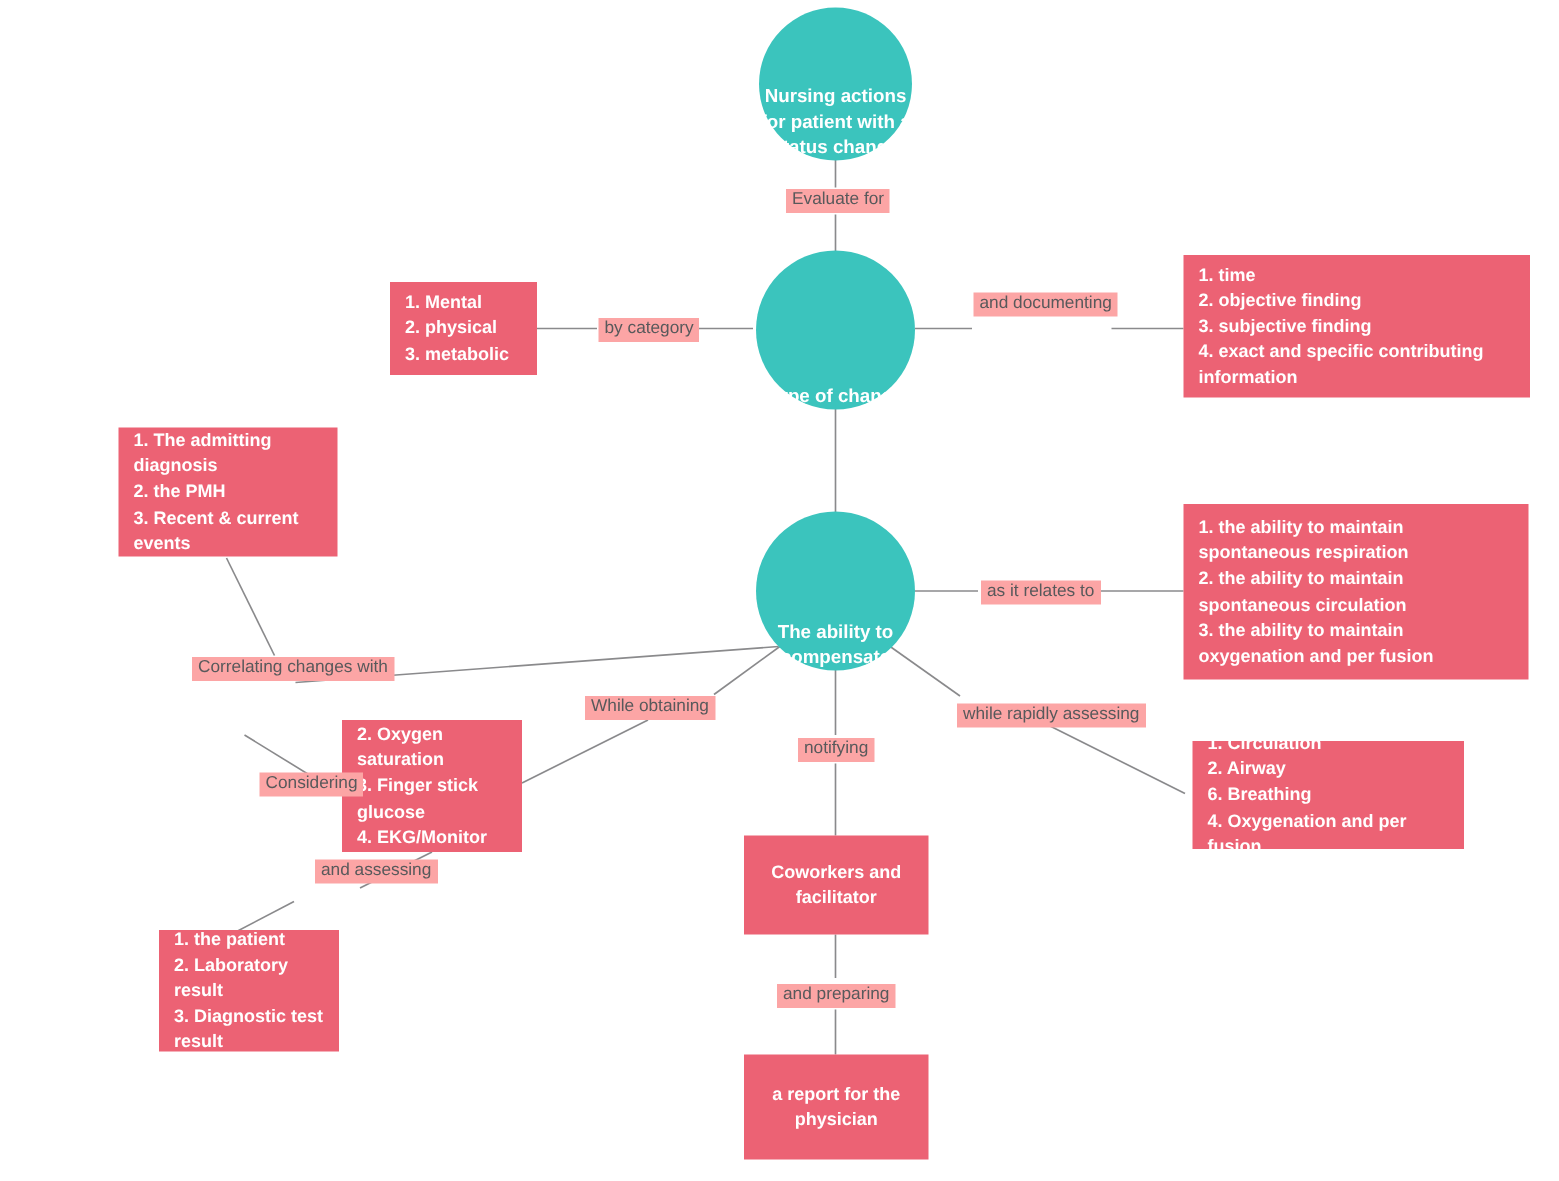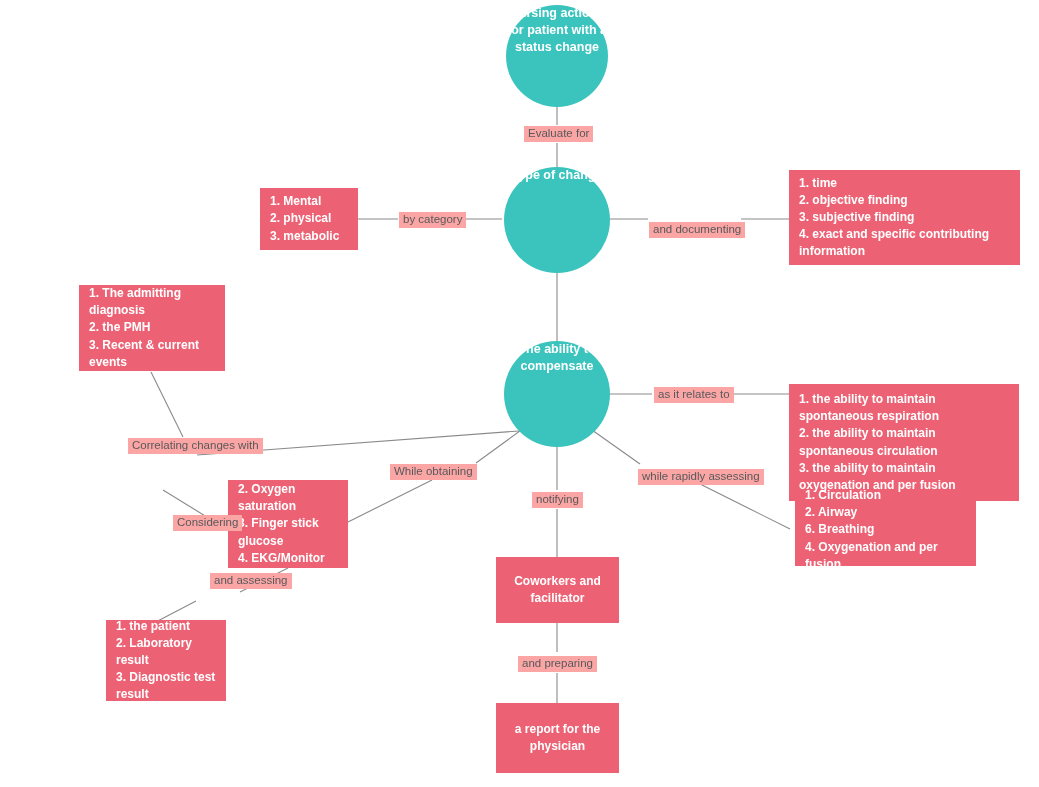--- a/index.html
+++ b/index.html
@@ -28,21 +28,21 @@
   }
   .node {
     position: absolute;
     box-sizing: border-box;
     color: #ffffff;
   }
   .node.circle {
     border-radius: 50%;
     background: #3bc4bd;
     display: flex;
-    align-items: flex-start;
+    align-items: flex-end;
     justify-content: center;
     text-align: center;
     font-weight: bold;
     font-size: 12.5px;
     line-height: 1.35;
   }
   .node.box {
     background: #ec6274;
     display: flex;
     align-items: center;
@@ -145,21 +145,21 @@
 3.  subjective finding
 4. exact and specific contributing information</span>
   </div>
 
   <div class="node box" style="left:79px; top:285px; width:146px; height:86px;">
     <span class="node-text">1. The admitting diagnosis
 2. the PMH
 3. Recent &amp; current events</span>
   </div>
 
-  <div class="node box" style="left:789px; top:336px; width:230px; height:117px;margin-top:48px;">
+  <div class="node box" style="left:789px; top:336px; width:230px; height:117px;">
     <span class="node-text">1. the ability to  maintain spontaneous respiration
 2. the ability to  maintain spontaneous circulation
 3.  the ability to  maintain oxygenation and per fusion</span>
   </div>
 
 
   <div class="node box" style="left:228px; top:480px; width:120px; height:88px;">
     <span class="node-text">1. Vital signs
 2. Oxygen saturation
 3. Finger stick glucose
@@ -190,21 +190,21 @@
   </div>
 
   <div class="edge-label" style="left:524px; top:126px;">
     <span>Evaluate for</span>
   </div>
 
   <div class="edge-label" style="left:399px; top:212px;">
     <span>by category</span>
   </div>
 
-  <div class="edge-label" style="left:649px; top:222px;">
+  <div class="edge-label" style="left:649px; top:195px;">
     <span>and documenting</span>
   </div>
 
   <div class="edge-label" style="left:128px; top:438px;">
     <span>Correlating changes with</span>
   </div>
 
   <div class="edge-label" style="left:654px; top:387px;">
     <span>as it relates to</span>
   </div>

